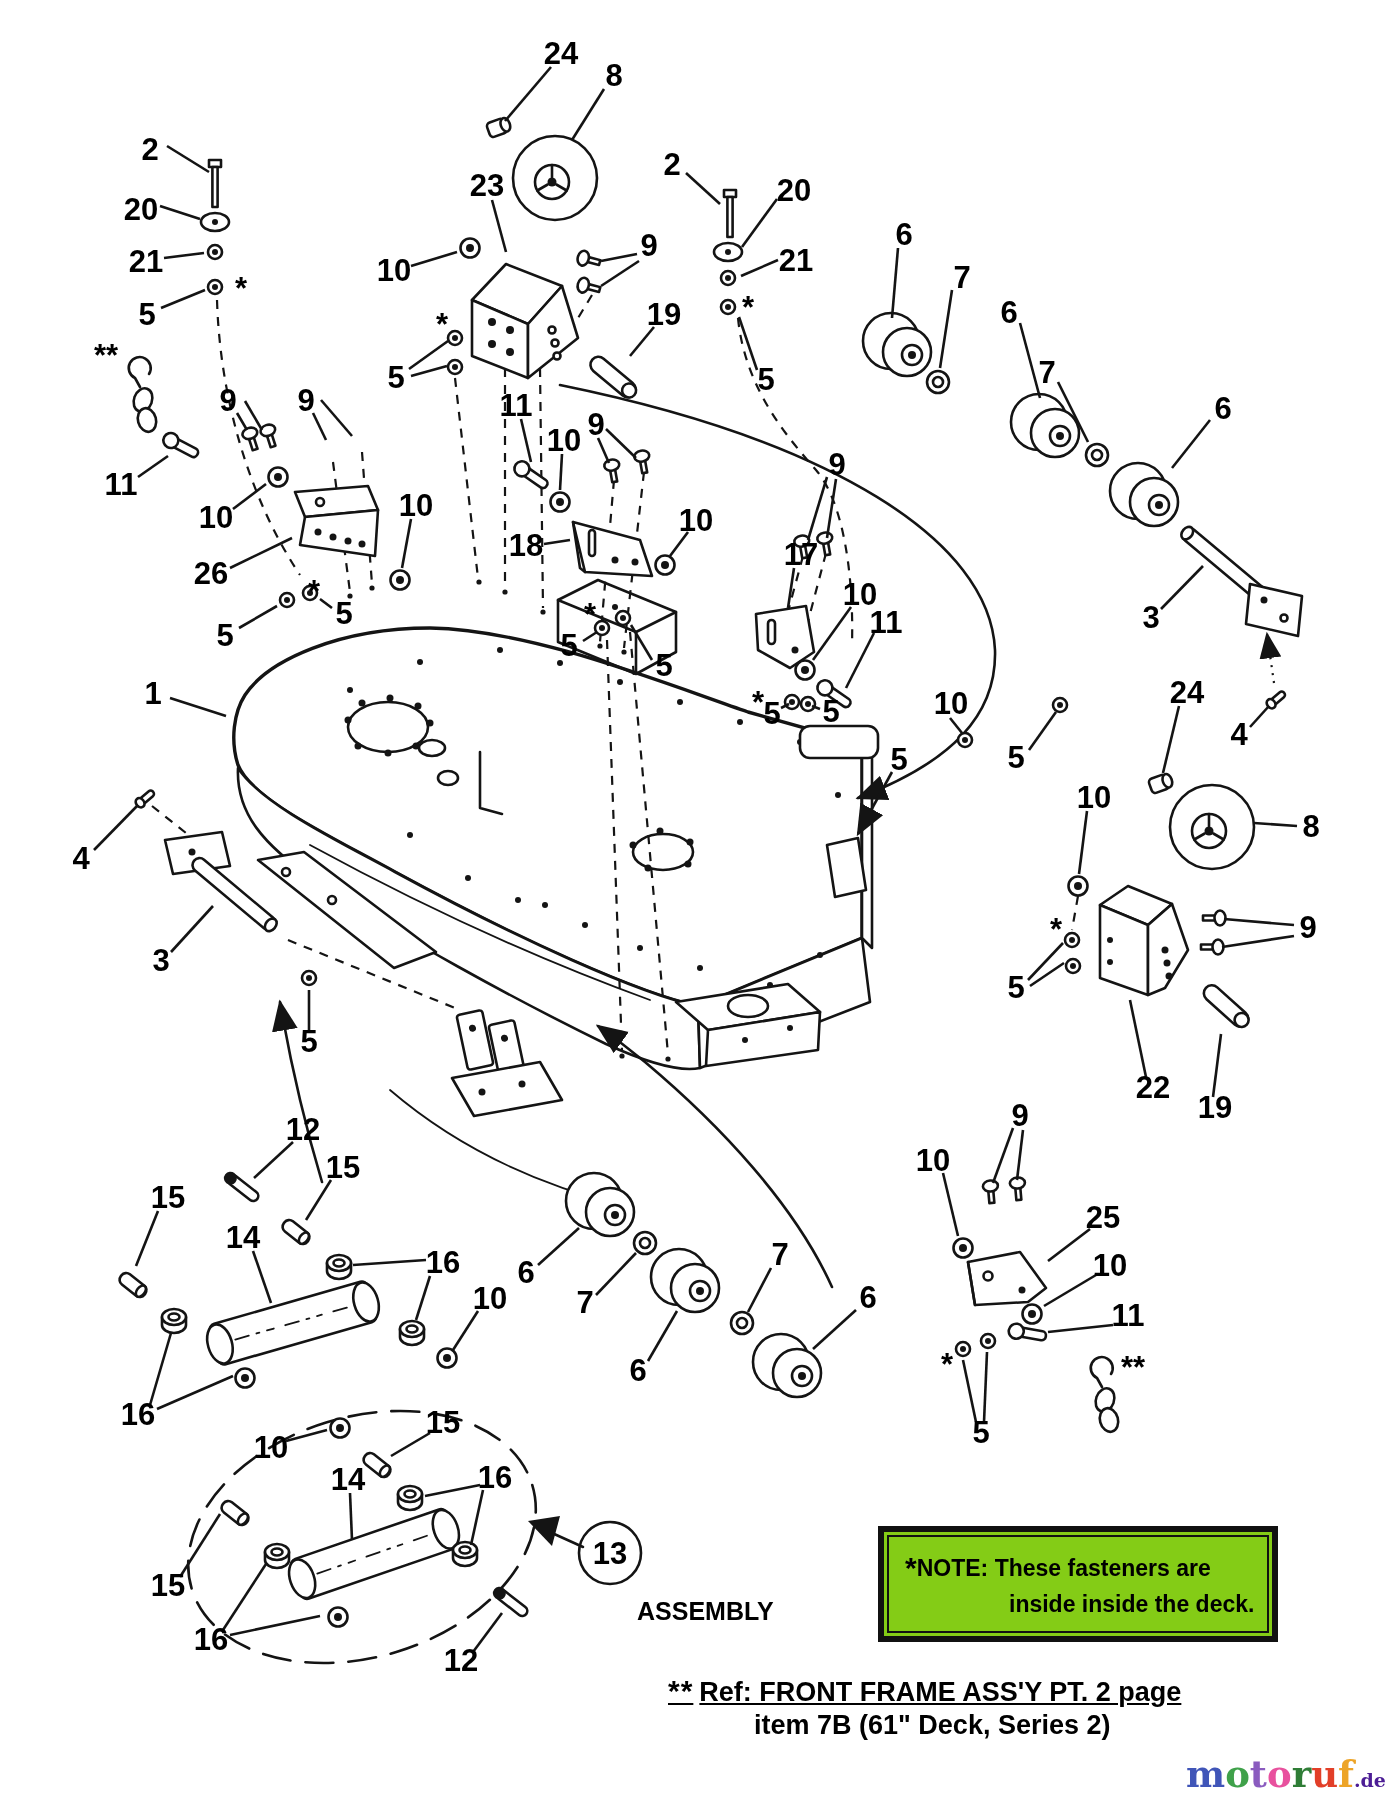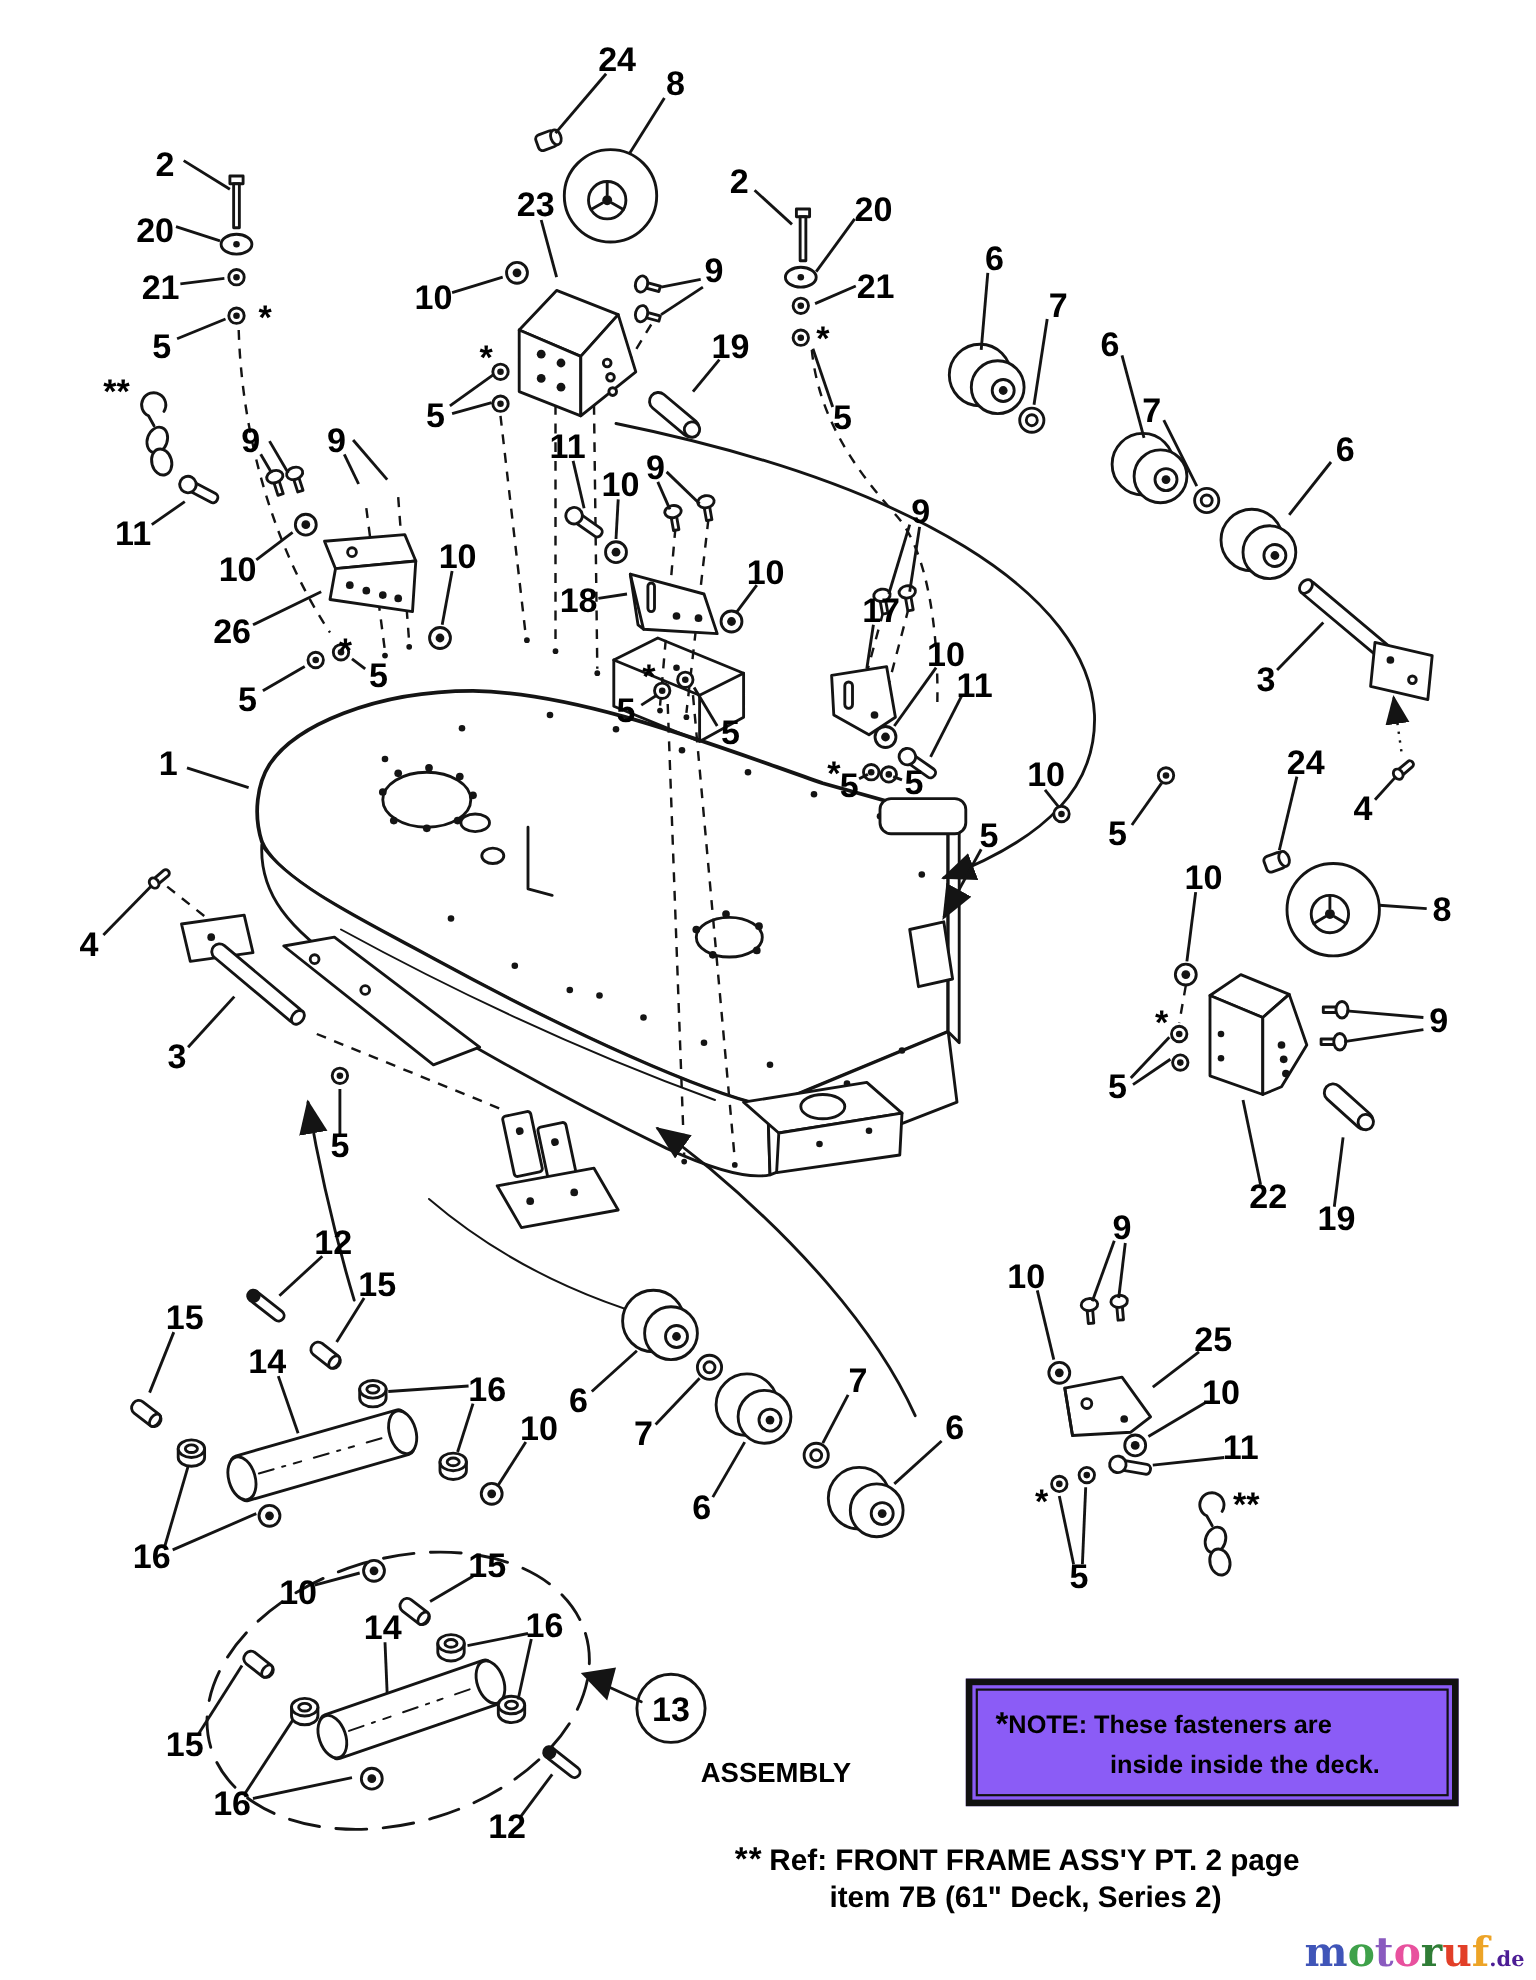--- a/index.html
+++ b/index.html
@@ -9,30 +9,30 @@
   .art{stroke:#141414;fill:none;stroke-width:2.6;stroke-linejoin:round;stroke-linecap:round;}
   .fillw{fill:#fff;}
   .dot{fill:#141414;stroke:none;}
   .proj{stroke:#141414;stroke-width:2.2;stroke-dasharray:9 8;fill:none;}
   .dotproj{stroke:#141414;stroke-width:2.2;stroke-dasharray:2 6;fill:none;}
   .thin{stroke-width:1.8;}
   .thick{stroke-width:3.4;}
   .co-label{font:bold 31px "Liberation Sans",sans-serif;fill:#000;text-anchor:middle;dominant-baseline:middle;}
   .leader{stroke:#141414;stroke-width:2.6;}
   
-  .notebox{position:absolute;left:878px;top:1526px;width:448px;height:116px;
-           border:6px solid #111;box-sizing:border-box;background:#8b5cf6;}
+  .notebox{position:absolute;left:878px;top:1526px;width:400px;height:116px;
+           border:6px solid #111;box-sizing:border-box;background:#84cc16;}
   .notebox .inner{position:absolute;left:3px;top:3px;right:3px;bottom:3px;border:2px solid #111;
            padding:14px 10px 0 16px;box-sizing:border-box;}
   .notebox .l1{font-weight:bold;font-size:23px;white-space:nowrap;}
   .notebox .ast{font-size:30px;vertical-align:-2px;}
   .notebox .l2{font-weight:bold;font-size:23px;padding-left:104px;margin-top:6px;white-space:nowrap;}
   
   .refblock{position:absolute;left:668px;top:1674px;width:560px;}
-  .ref1{font-weight:bold;font-size:27px;white-space:nowrap;}
+  .ref1{font-weight:bold;font-size:27px;white-space:nowrap;text-decoration:underline;}
   .ref1 .mark{font-size:30px;letter-spacing:1px;margin-right:6px;}
   .ref2{font-weight:bold;font-size:27px;padding-left:86px;margin-top:2px;white-space:nowrap;}
   
   .logo{position:absolute;left:1186px;top:1752px;font-family:"DejaVu Serif",serif;font-weight:bold;
         font-size:37px;letter-spacing:0px;white-space:nowrap;}
   .logo .suffix{font-size:19px;color:#4c1d95;}
 </style>
 </head>
 <body>
 

